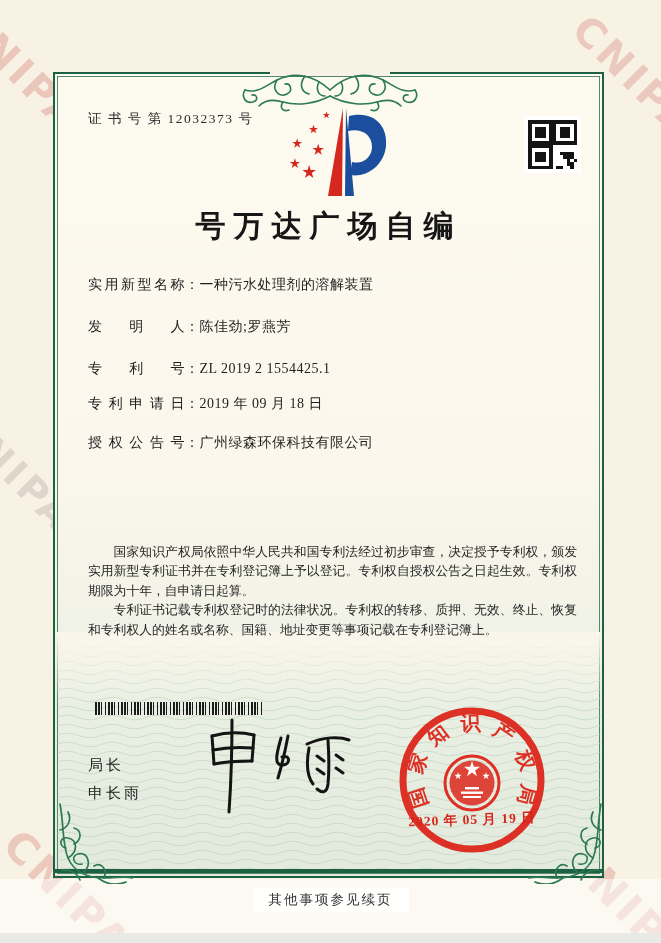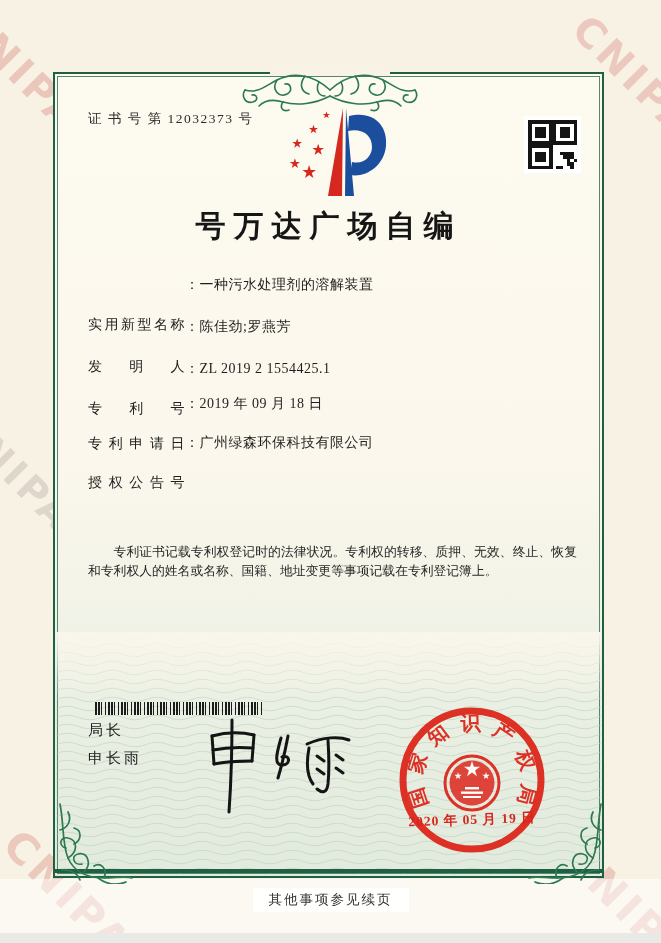--- a/index.html
+++ b/index.html
@@ -31,37 +31,37 @@
   .logo { position:absolute; left:286px; top:104px; z-index:3; }
   .qr { position:absolute; left:524px; top:116px; width:57px; height:57px; background:#fff;
           padding:4px; z-index:3; }
   .qr-grid { position:relative; width:49px; height:49px; }
   .qr-cell { position:absolute; width:3.5px; height:3.5px; background:#141414; }
   .title { position:absolute; left:53px; top:206px; width:551px; text-align:center;
           font-size:30px; font-weight:bold; letter-spacing:8px; color:#161616; z-index:3; }
 
   .row { position:absolute; left:88px; z-index:3; font-size:14px; color:#1e1e1e; letter-spacing:.5px; }
   .flabel { display:inline-block; width:97px; text-align:justify; text-align-last:justify;
-          vertical-align:top;margin-top:40px; }
+          vertical-align:top; }
   .colon { display:inline-block; vertical-align:top; }
   .fvalue { display:inline-block; vertical-align:top; max-width:382px; line-height:18px; }
   .row2 { display:inline-block; margin-left:48px; }
 
   .paras { position:absolute; left:88px; top:543px; width:489px; z-index:3;
           font-size:12.8px; line-height:19.4px; color:#262626; text-align:justify; }
   .paras p { text-indent:2em; }
 
   .barcode { position:absolute; left:95px; top:702px; width:168px; height:13px; z-index:3;
           background:repeating-linear-gradient(90deg,
             #1c1c1c 0 2px, transparent 2px 3px,
             #1c1c1c 3px 5px, transparent 5px 6px,
             #1c1c1c 6px 7px, transparent 7px 10px,
             #1c1c1c 10px 11px, transparent 11px 13px); }
 
-  .signer { position:absolute; left:88px; top:716px; z-index:3;
+  .signer { position:absolute; left:88px; top:751px; z-index:3;
           font-family:Liberation Serif, serif; font-size:15px; color:#222;
           letter-spacing:3px; line-height:28px; }
   .signature { position:absolute; left:195px; top:712px; z-index:3; }
 
   .seal { position:absolute; left:397px; top:705px; z-index:5; opacity:.93; }
   .seal-date { position:absolute; left:392px; top:811px; width:160px; text-align:center;
           z-index:5; font-size:13.5px; color:#d8241c; letter-spacing:1px;
           transform:rotate(-2deg); font-weight:bold; }
 
   .page-ind { position:absolute; left:53px; top:853px; width:551px; text-align:center;
@@ -308,20 +308,21 @@
     <span class="flabel">专利号</span><span class="colon">：</span><span class="fvalue">ZL 2019 2 1554425.1</span>
   </div>
   <div class="row" style="top:395px">
     <span class="flabel">专利申请日</span><span class="colon">：</span><span class="fvalue">2019 年 09 月 18 日</span>
   </div>
   <div class="row" style="top:434px">
     <span class="flabel">授权公告号</span><span class="colon">：</span><span class="fvalue">广州绿森环保科技有限公司</span>
   </div>
 
   <div class="paras">
+    <p>国家知识产权局依照中华人民共和国专利法经过初步审查，决定授予专利权，颁发实用新型专利证书并在专利登记簿上予以登记。专利权自授权公告之日起生效。专利权期限为十年，自申请日起算。</p>
     <p>专利证书记载专利权登记时的法律状况。专利权的转移、质押、无效、终止、恢复和专利权人的姓名或名称、国籍、地址变更等事项记载在专利登记簿上。</p>
   </div>
 
   <div class="barcode"></div>
 
   <div class="signer">
     <div>局长</div>
     <div>申长雨</div>
   </div>
 

